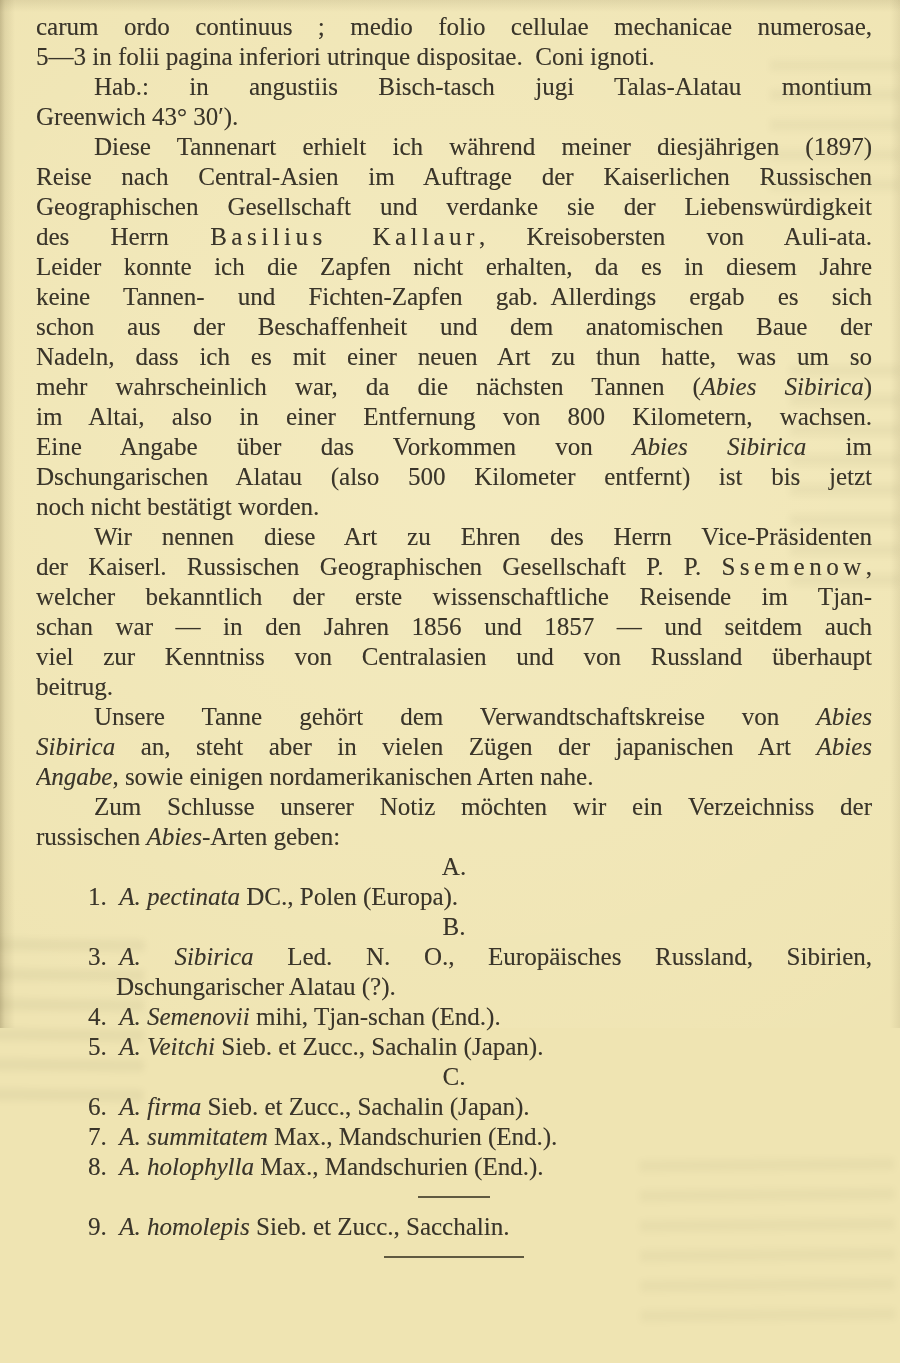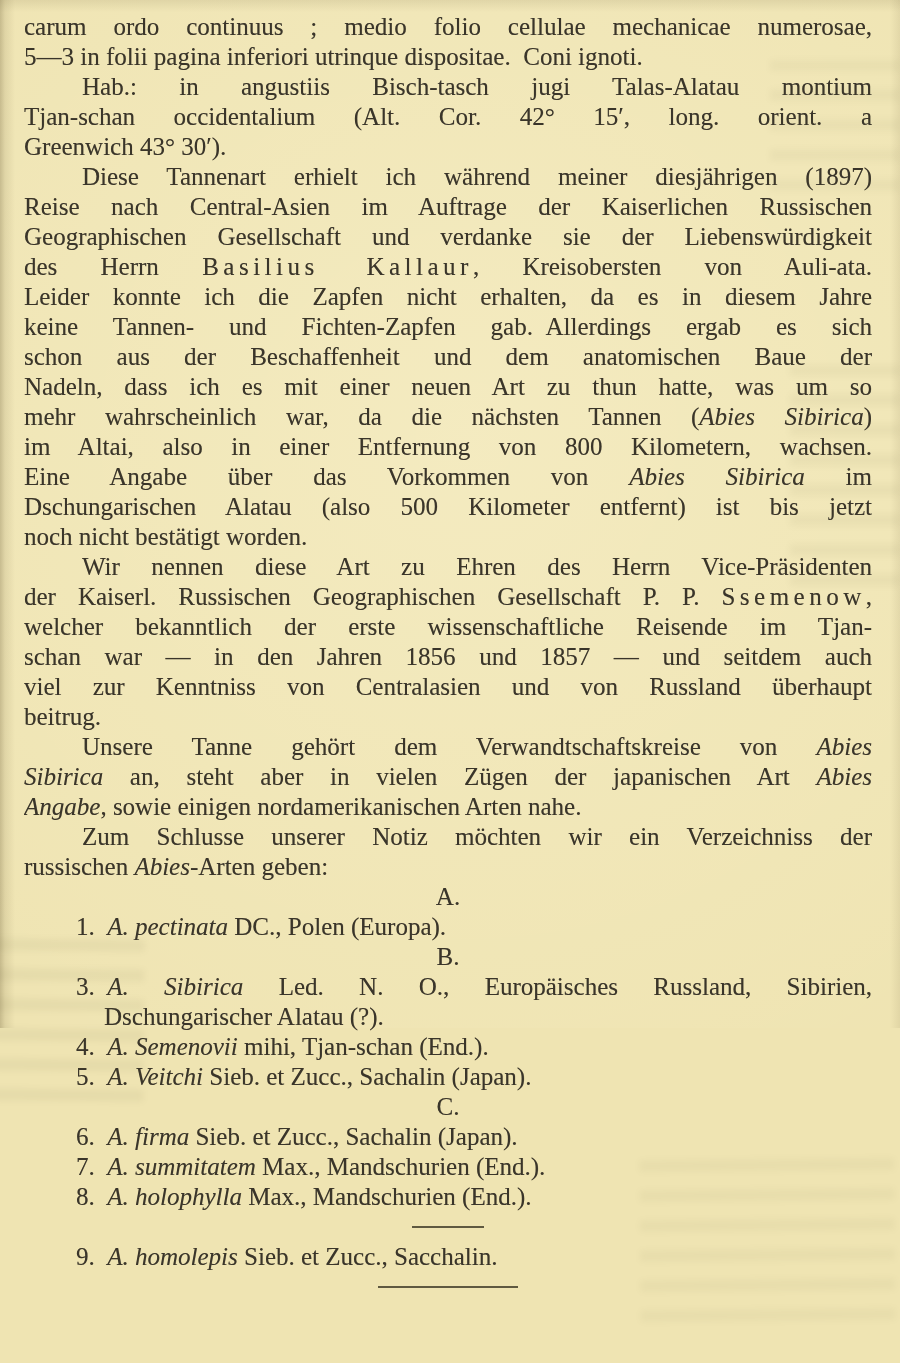--- a/index.html
+++ b/index.html
@@ -3,21 +3,21 @@
 <meta charset="utf-8">
 <style>
   html,body{margin:0;padding:0;}
   body{
     width:900px;height:1363px;overflow:hidden;
     background:#efe4b2;
   }
   .page{
     position:relative;box-sizing:border-box;
     width:900px;height:1028px;
-    padding:12px 28px 0 24px;
+    padding:12px 28px 0 36px;
     font-family:"Liberation Serif","DejaVu Serif",serif;
     font-size:25px;
     color:#3a352a;
     text-shadow:0.2px 0.2px 0 rgba(58,53,42,0.38);
     background:
       linear-gradient(90deg, rgba(104,90,52,0.30) 0px, rgba(104,90,52,0.12) 5px, rgba(0,0,0,0) 15px),
       linear-gradient(180deg, rgba(104,90,52,0.12) 0px, rgba(0,0,0,0) 12px),
       linear-gradient(270deg, rgba(104,90,52,0.10) 0px, rgba(0,0,0,0) 10px),
       radial-gradient(130% 110% at 52% 42%, rgba(255,250,224,0.30), rgba(0,0,0,0) 65%),
       #efe4b2;
@@ -52,21 +52,20 @@
 
 <div class="page">
   <div class="ghost g1"></div>
   <div class="ghost g2"></div>
   <div class="ghost g3"></div>
   <div class="ghost g4"></div>
   <div>
       <div class="ln j"><span>carum ordo continuus ; medio folio cellulae mechanicae numerosae,</span></div>
       <div class="ln l"><span>5—3 in folii pagina inferiori utrinque dispositae. Coni ignoti.</span></div>
       <div class="ln j ind"><span>Hab.: in angustiis Bisch-tasch jugi Talas-Alatau montium</span></div>
-      <div class="ln j"><span>Tjan-schan occidentalium (Alt. Cor. 42° 15′, long. orient. a</span></div>
       <div class="ln l"><span>Greenwich 43° 30′).</span></div>
       <div class="ln j ind"><span>Diese Tannenart erhielt ich während meiner diesjährigen (1897)</span></div>
       <div class="ln j"><span>Reise nach Central-Asien im Auftrage der Kaiserlichen Russischen</span></div>
       <div class="ln j"><span>Geographischen Gesellschaft und verdanke sie der Liebenswürdigkeit</span></div>
       <div class="ln j"><span>des Herrn </span><span class="sp">Basilius Kallaur</span><span>, Kreisobersten von Auli-ata.</span></div>
       <div class="ln j"><span>Leider konnte ich die Zapfen nicht erhalten, da es in diesem Jahre</span></div>
       <div class="ln j"><span>keine Tannen- und Fichten-Zapfen gab. Allerdings ergab es sich</span></div>
       <div class="ln j"><span>schon aus der Beschaffenheit und dem anatomischen Baue der</span></div>
       <div class="ln j"><span>Nadeln, dass ich es mit einer neuen Art zu thun hatte, was um so</span></div>
       <div class="ln j"><span>mehr wahrscheinlich war, da die nächsten Tannen (</span><em>Abies Sibirica</em><span>)</span></div>

